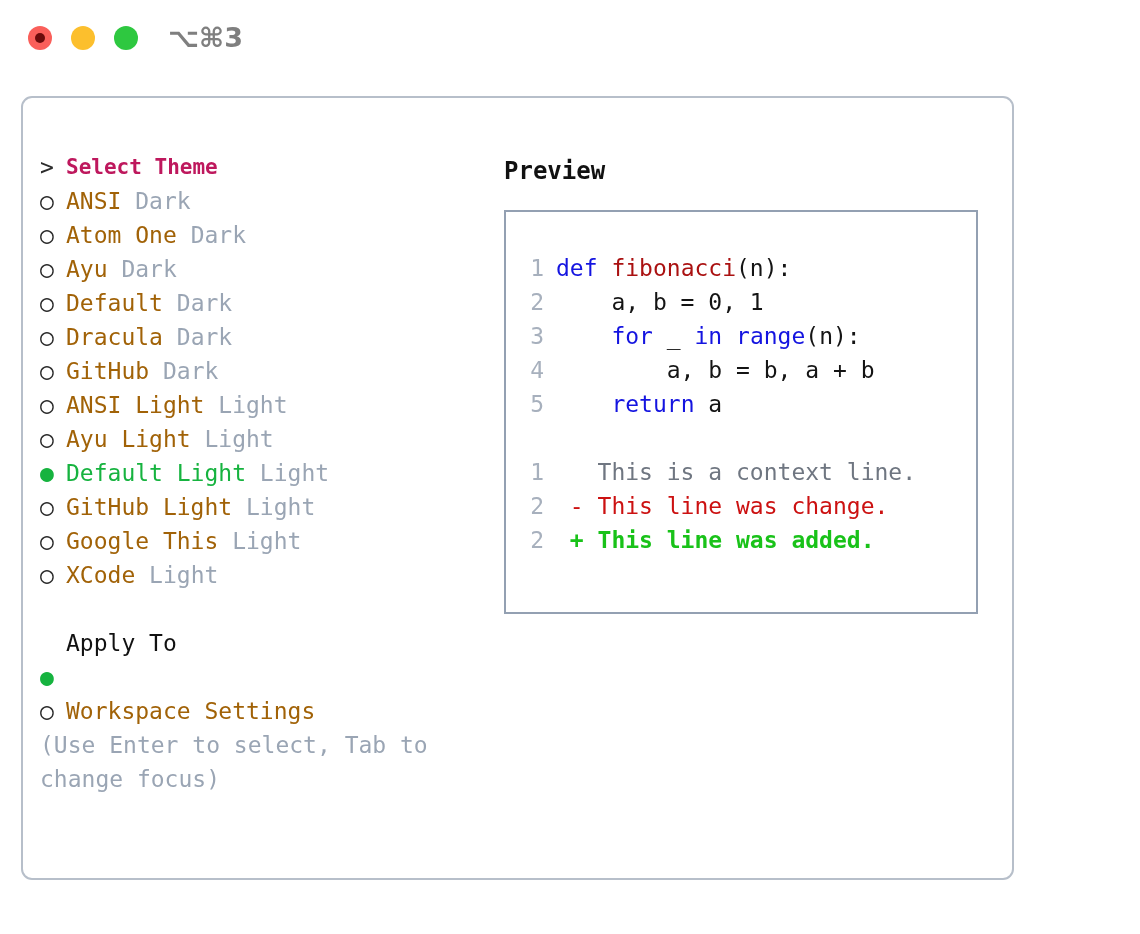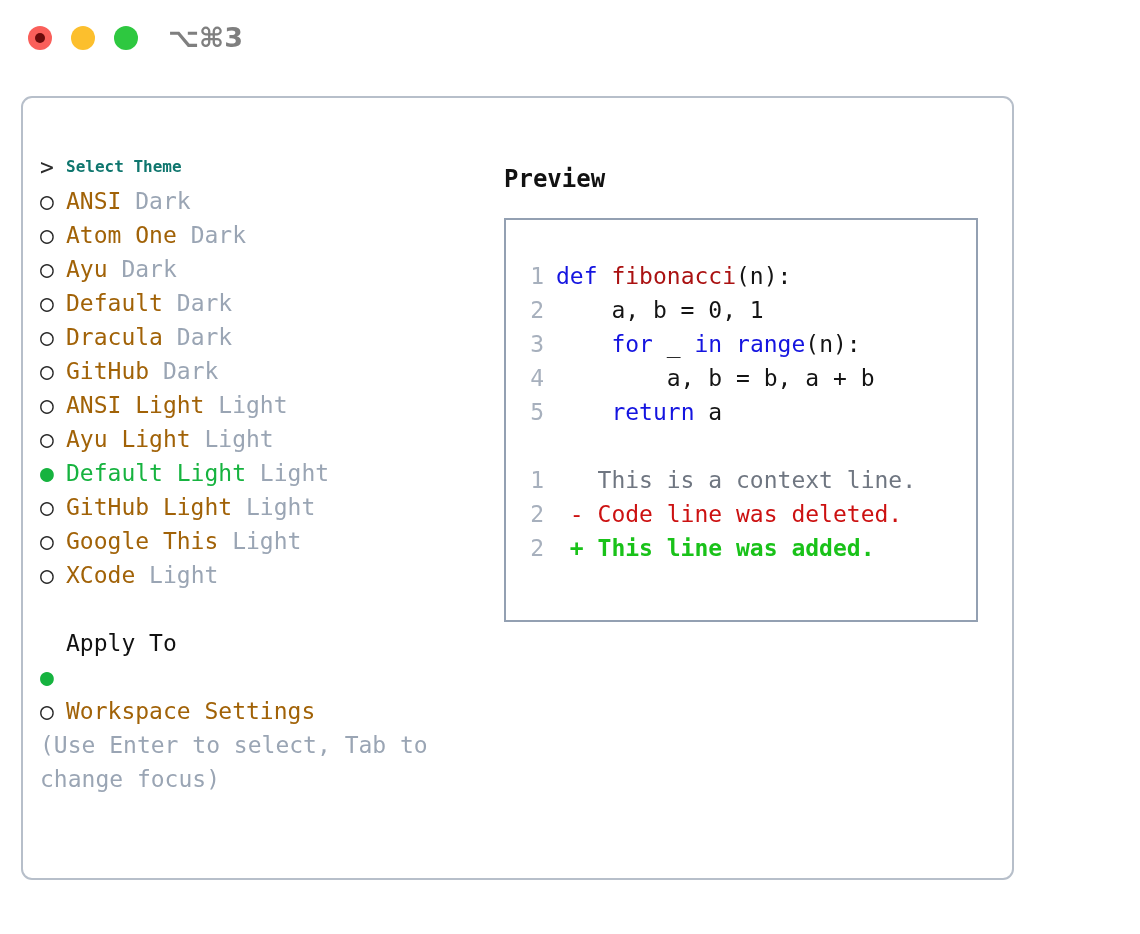--- a/index.html
+++ b/index.html
@@ -101,22 +101,22 @@
   .marker {
     display: inline-block;
     width: 26px;
     flex: 0 0 26px;
     font-size: 23px;
     color: #2c2c2c;
   }
   .marker.selected { color: #16b33f; }
   .row-title {
     font-weight: bold;
-    color: #0f766e;
-    font-size: 16px;
+    color: #be185d;
+    font-size: 21px;
   }
   .label { color: #a16207; }
   .label.selected { color: #16b33f; }
   .suffix { color: #9aa5b4; }
   .section-head {
     color: #111111;
     font-weight: normal;
     text-align: right;
   }
   .hint {
@@ -125,21 +125,21 @@
     line-height: 34px;
     width: 400px;
     white-space: pre-wrap;
   }
   .spacer-row { height: 34px; }
 
   
   .preview-wrap {
     position: absolute;
     left: 479px;
-    top: 64px;
+    top: 56px;
     width: 500px;
   }
   .preview-title {
     font-size: 24px;
     font-weight: bold;
     color: #111111;
     margin-left: 2px;
     line-height: 34px;
     white-space: pre;
   }
@@ -243,21 +243,21 @@
           <div id="code-lines">
               <div class="cline"><span class="lnum">1</span><span><span class="kw">def </span><span class="fn">fibonacci</span><span class="pl">(n):</span></span></div>
               <div class="cline"><span class="lnum">2</span><span><span class="pl">    a, b = 0, 1</span></span></div>
               <div class="cline"><span class="lnum">3</span><span><span class="pl">    </span><span class="kw">for</span><span class="pl"> _ </span><span class="kw">in</span><span class="pl"> </span><span class="kw">range</span><span class="pl">(n):</span></span></div>
               <div class="cline"><span class="lnum">4</span><span><span class="pl">        a, b = b, a + b</span></span></div>
               <div class="cline"><span class="lnum">5</span><span><span class="pl">    </span><span class="kw">return</span><span class="pl"> a</span></span></div>
             </div>
           <div class="blank-line"></div>
           <div id="diff-lines">
               <div class="cline"><span class="lnum">1</span><span class="ctx">   This is a context line.</span></div>
-              <div class="cline"><span class="lnum">2</span><span class="del"> - Code line was deleted.</span></div>
+              <div class="cline"><span class="lnum">2</span><span class="del"> - This line was change.</span></div>
               <div class="cline"><span class="lnum">2</span><span class="add"> + This line was added.</span></div>
             </div>
         </div>
       </div>
     </div>
 
   </div>
 </div>
 
 </body></html>

